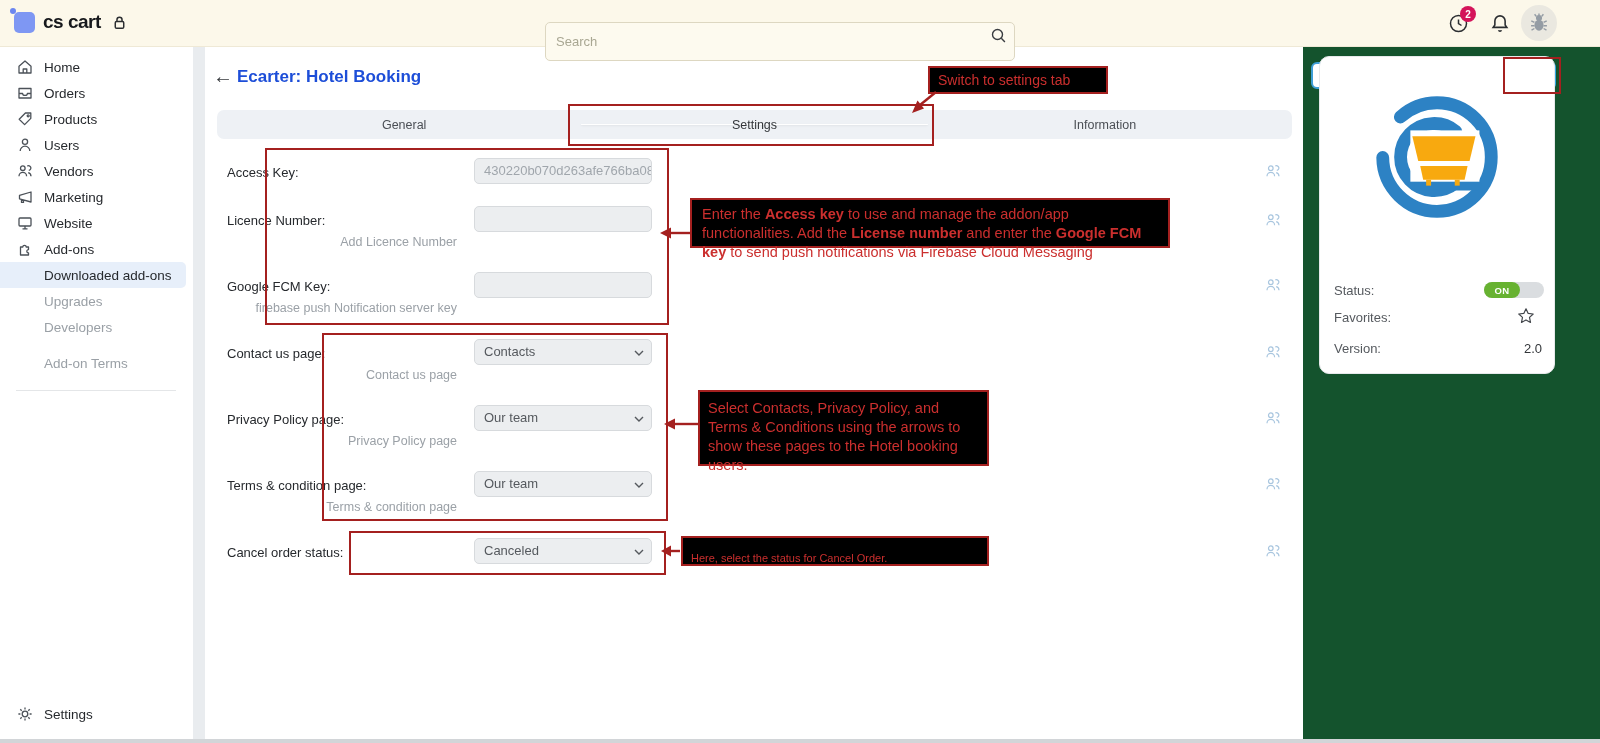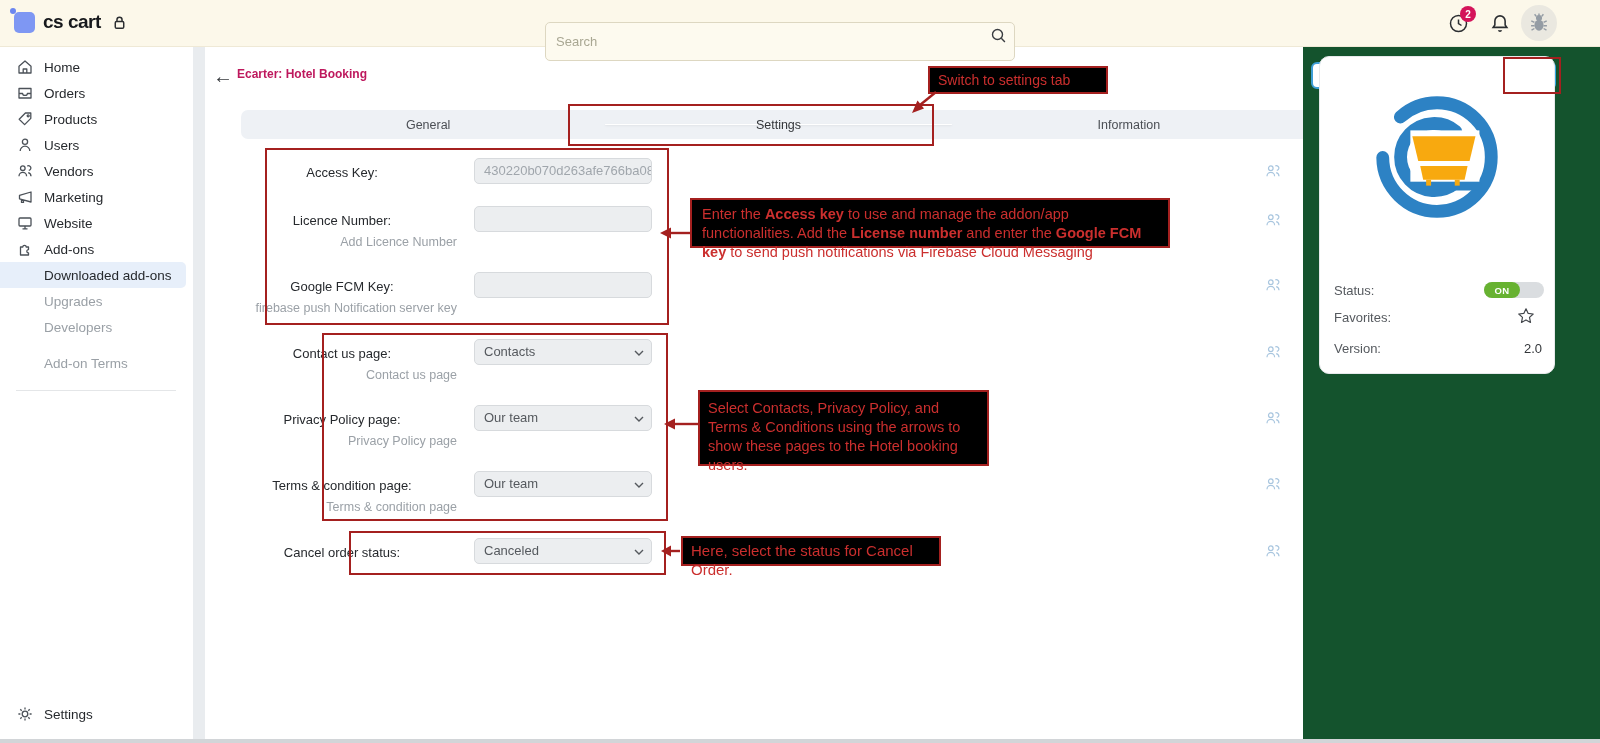--- a/index.html
+++ b/index.html
@@ -38,26 +38,26 @@
   .nav-item .nav-icon{position:absolute;left:16px;top:4px;}
   .nav-label{padding-left:44px;font-size:13.5px;color:#26292d;white-space:nowrap;}
   .nav-item.active{background:#e7effa;}
   .nav-item.muted .nav-label{color:#9aa0a6;}
   .side-divider{position:absolute;left:16px;top:344px;width:160px;height:1px;background:#e4e6e8;}
   .settings-item{position:absolute;left:0;top:655px;width:186px;height:26px;display:flex;align-items:center;cursor:pointer;}
 
   
   .main{position:absolute;left:205px;top:46px;width:1098px;height:697px;background:#ffffff;z-index:10;}
   .back-arrow{position:absolute;left:8px;top:18px;font-size:20px;color:#33363a;cursor:pointer;line-height:24px;}
-  .page-title{position:absolute;left:32px;top:21px;font-size:12px;font-weight:700;color:#be185d;}
-  .tabstrip{position:absolute;left:12px;top:64px;width:1075px;height:29px;background:#eef1f5;border-radius:7px;display:flex;padding:12px;box-sizing:border-box;margin-left:24px;}
+  .page-title{position:absolute;left:32px;top:21px;font-size:17px;font-weight:700;color:#1d4ed8;}
+  .tabstrip{position:absolute;left:12px;top:64px;width:1075px;height:29px;background:#eef1f5;border-radius:7px;display:flex;padding:12px;box-sizing:border-box;}
   .tab{flex:1;display:flex;align-items:center;justify-content:center;font-size:12.5px;color:#4b4f55;cursor:pointer;border-radius:7px;margin:2px;}
   .tab.active{background:#ffffff;box-shadow:0 1px 2px rgba(0,0,0,0.08);color:#33363a;}
 
-  .field-label{position:absolute;left:22px;width:230px;text-align:center;font-size:13px;color:#26292d;line-height:16px;}
+  .field-label{position:absolute;left:22px;width:230px;text-align:left;font-size:13px;color:#26292d;line-height:16px;}
   .field-helper{position:absolute;left:22px;width:230px;text-align:right;font-size:12.5px;color:#9ba1a7;line-height:15px;}
   .field-box,.select-box{
     position:absolute;left:269px;width:178px;height:26px;box-sizing:border-box;
     background:#eceef0;border:1px solid #d7dadd;border-radius:5px;line-height:24px;
     padding:0 9px;font-size:13px;white-space:nowrap;overflow:hidden;cursor:pointer;
   }
   .field-box .val{color:#a0a6ac;}
   .select-box{}
   .select-box .sel-text{color:#55595e;}
   .select-box .chev{position:absolute;right:7px;top:10px;}
@@ -393,21 +393,21 @@
   </svg>
 
   <div class="ann-box" style="left:117px;top:287px;width:342px;height:184px;"></div>
   <div class="ann-note" style="left:493px;top:344px;width:291px;height:76px;padding:7px 8px;text-align:left;">Select Contacts, Privacy Policy, and Terms &amp; Conditions using the arrows to show these pages to the Hotel booking users.</div>
   <svg class="ann-arrow" style="left:459px;top:371px;" width="35" height="14" viewBox="0 0 35 14">
     <path d="M34 7H9" stroke="#a4201f" stroke-width="2.4" fill="none"></path>
     <polygon points="0,7 11,1.5 11,12.5" fill="#a4201f"></polygon>
   </svg>
 
   <div class="ann-box" style="left:144px;top:485px;width:313px;height:40px;"></div>
-  <div class="ann-note" style="left:476px;top:490px;width:260px;height:30px;padding:3px 8px;font-size:15px;">Here, select the status for Cancel Order.</div>
+  <div class="ann-note" style="left:476px;top:490px;width:308px;height:30px;padding:11px 8px;font-size:11px;">Here, select the status for Cancel Order.</div>
   <svg class="ann-arrow" style="left:456px;top:498px;" width="20" height="14" viewBox="0 0 20 14">
     <path d="M19 7H8" stroke="#a4201f" stroke-width="2.4" fill="none"></path>
     <polygon points="0,7 10,1.5 10,12.5" fill="#a4201f"></polygon>
   </svg>
 </div>
 
 <div class="rightpanel">
   <div class="btn btn-all">All</div>
   <div class="btn btn-store btn-store1">
     <span class="mini-logo"></span>

